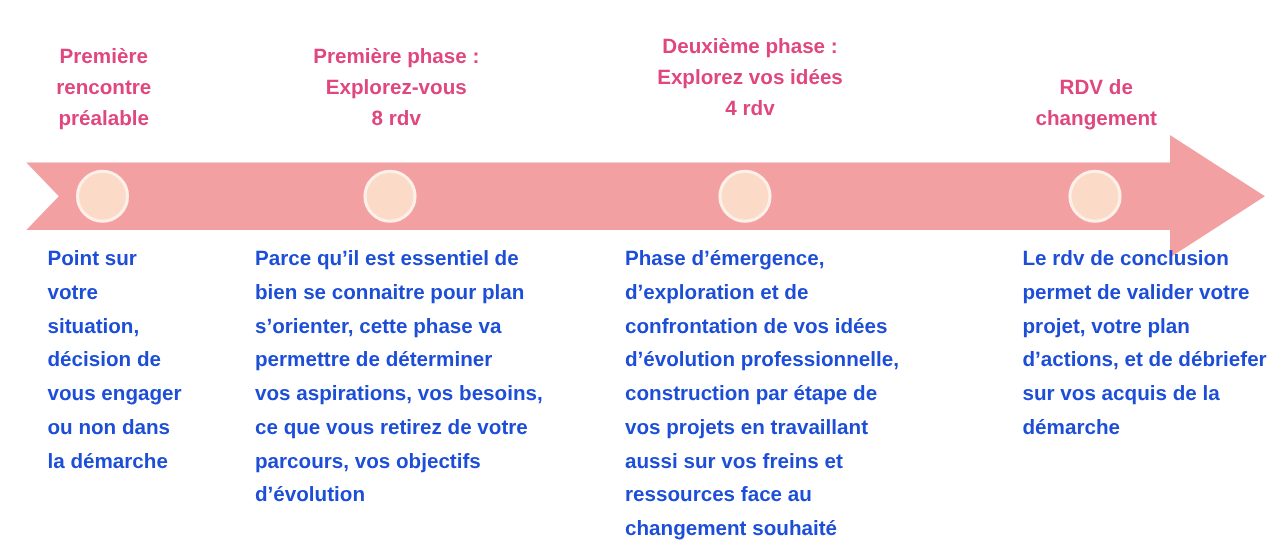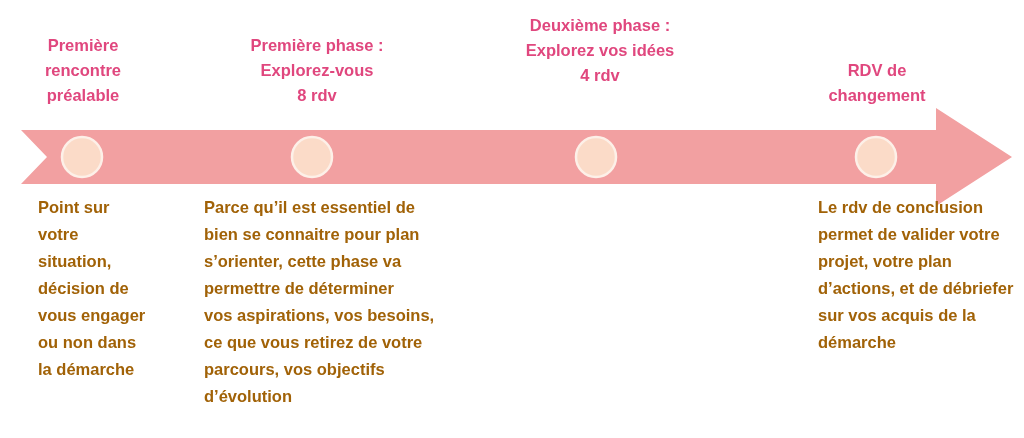--- a/index.html
+++ b/index.html
@@ -36,28 +36,28 @@
     text-align: center;
     color: #e0477e;
     font-size: 16.5px;
     line-height: 25px;
     font-family: "Liberation Sans", sans-serif;
     white-space: pre-line;
   }
 
   .heading-0 { left: 8px;   width: 150px; bottom: 330px; }
   .heading-1 { left: 225px; width: 184px; bottom: 330px; }
-  .heading-2 { left: 502px; width: 196px; bottom: 350px; }
+  .heading-2 { left: 502px; width: 196px; bottom: 338px; }
   .heading-3 { left: 800px; width: 154px; bottom: 330px; }
 
   
   .body-text {
     position: absolute;
     top: 194px;
-    color: #a16207;
+    color: #1d4ed8;
     font-size: 16.5px;
     line-height: 27px;
     font-family: "Liberation Sans", sans-serif;
     white-space: pre-line;
     text-align: left;
   }
 
   .body-0 { left: 38px;  width: 160px; }
   .body-1 { left: 204px; width: 272px; }
   .body-2 { left: 500px; width: 256px; }
@@ -105,20 +105,29 @@
 s’orienter, cette phase va
 permettre de déterminer
 vos aspirations, vos besoins,
 ce que vous retirez de votre
 parcours, vos objectifs
 d’évolution</div>
 
   <div class="heading heading-2">Deuxième phase :
 Explorez vos idées
 4 rdv</div>
+  <div class="body-text body-2">Phase d’émergence,
+d’exploration et de
+confrontation de vos idées
+d’évolution professionnelle,
+construction par étape de
+vos projets en travaillant
+aussi  sur vos freins et
+ressources face au
+changement souhaité</div>
 
   <div class="heading heading-3">RDV de
 changement</div>
   <div class="body-text body-3">Le rdv de conclusion
 permet de valider votre
 projet, votre plan
 d’actions, et de débriefer
 sur vos acquis de la
 démarche</div>
 

